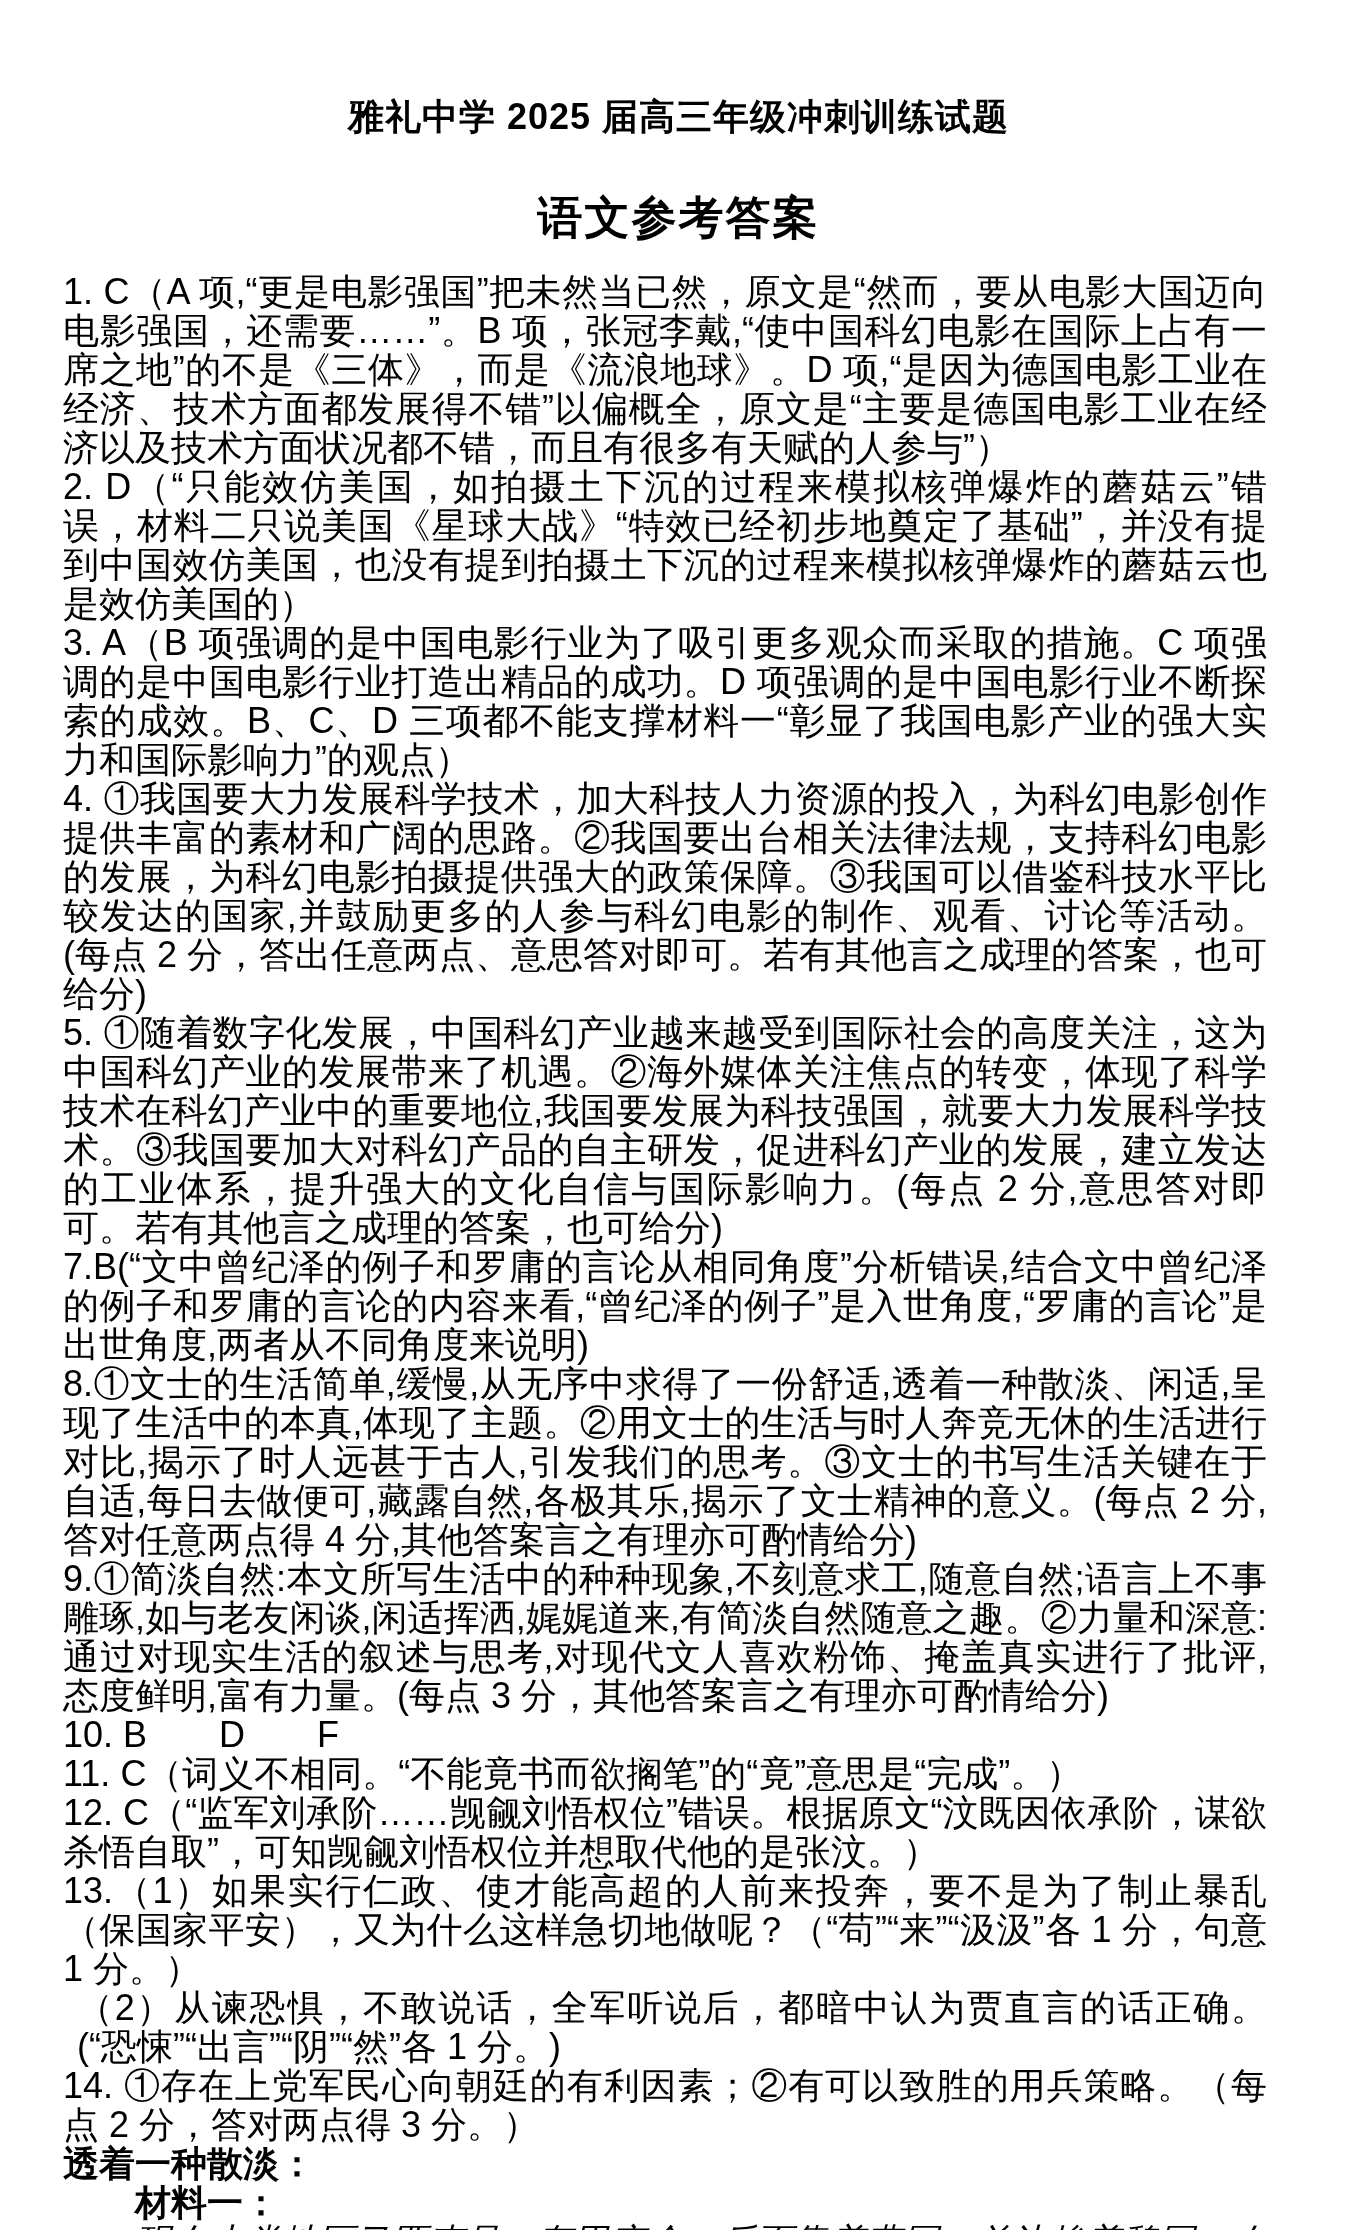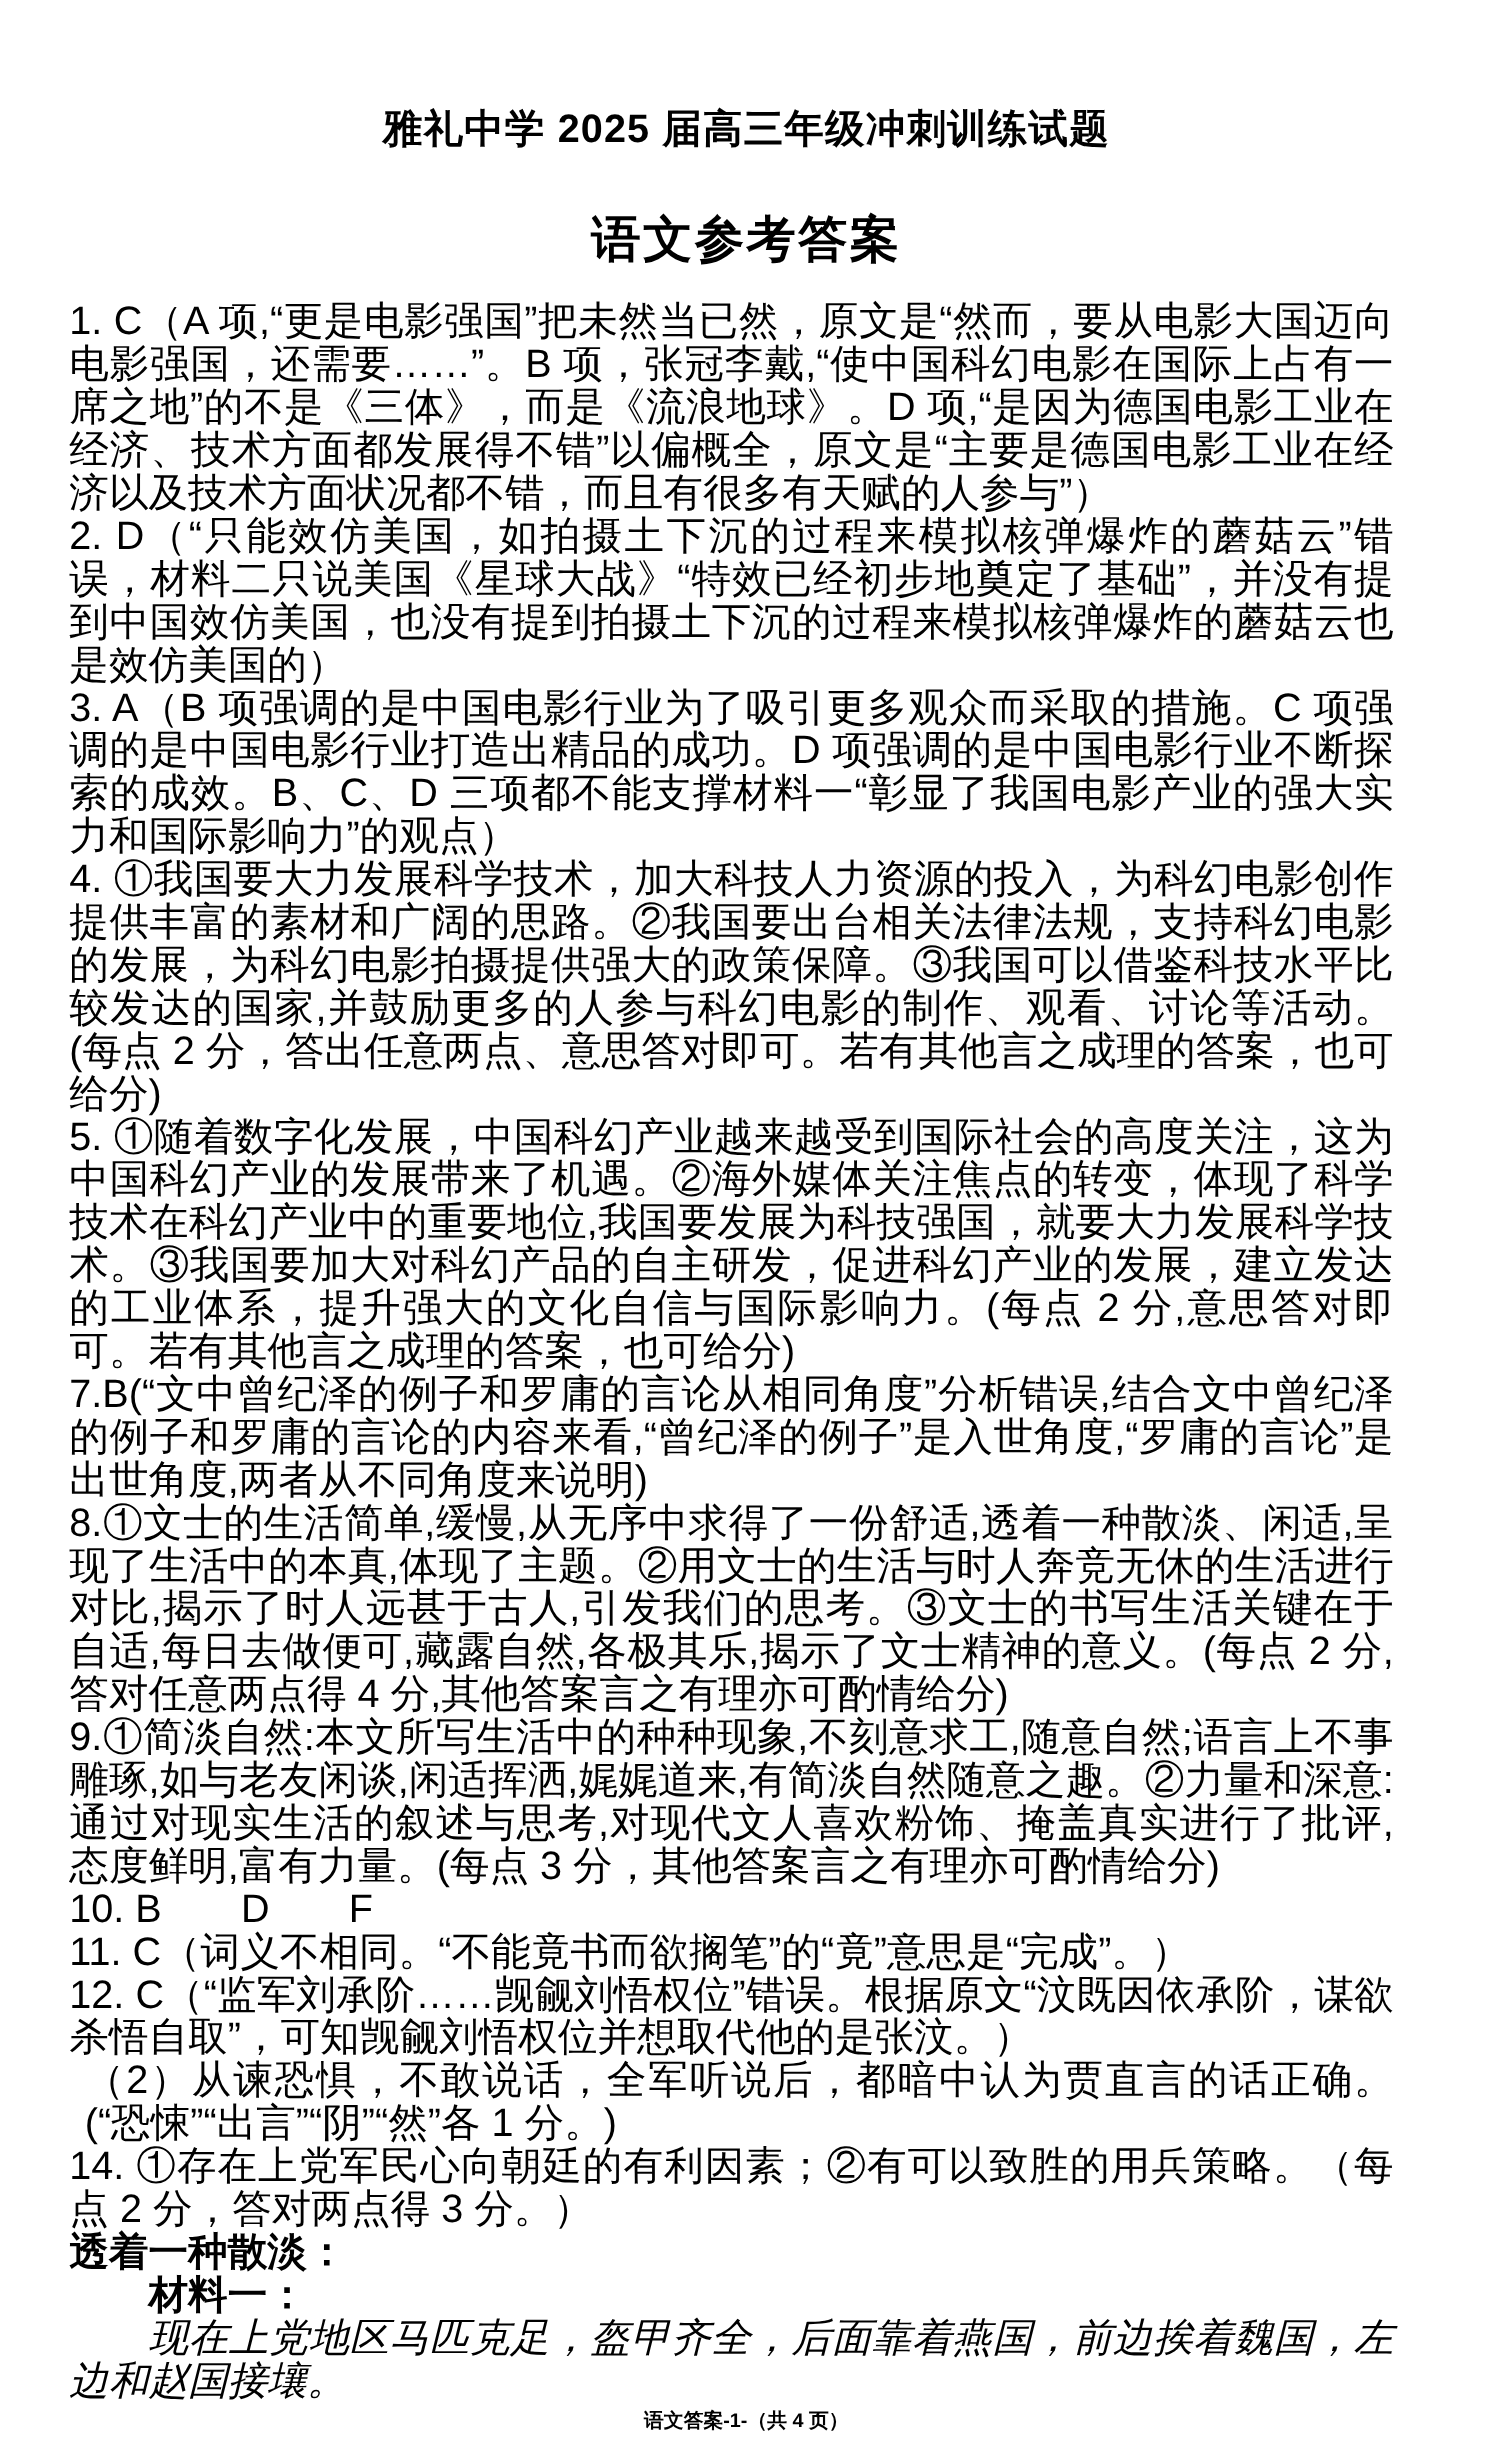--- a/index.html
+++ b/index.html
@@ -61,20 +61,21 @@
     <p class="para">2. D（“只能效仿美国，如拍摄土下沉的过程来模拟核弹爆炸的蘑菇云”错误，材料二只说美国《星球大战》“特效已经初步地奠定了基础”，并没有提到中国效仿美国，也没有提到拍摄土下沉的过程来模拟核弹爆炸的蘑菇云也是效仿美国的）</p>
     <p class="para">3. A（B 项强调的是中国电影行业为了吸引更多观众而采取的措施。C 项强调的是中国电影行业打造出精品的成功。D 项强调的是中国电影行业不断探索的成效。B、C、D 三项都不能支撑材料一“彰显了我国电影产业的强大实力和国际影响力”的观点）</p>
     <p class="para">4. ①我国要大力发展科学技术，加大科技人力资源的投入，为科幻电影创作提供丰富的素材和广阔的思路。②我国要出台相关法律法规，支持科幻电影的发展，为科幻电影拍摄提供强大的政策保障。③我国可以借鉴科技水平比较发达的国家,并鼓励更多的人参与科幻电影的制作、观看、讨论等活动。(每点 2 分，答出任意两点、意思答对即可。若有其他言之成理的答案，也可给分)</p>
     <p class="para">5. ①随着数字化发展，中国科幻产业越来越受到国际社会的高度关注，这为中国科幻产业的发展带来了机遇。②海外媒体关注焦点的转变，体现了科学技术在科幻产业中的重要地位,我国要发展为科技强国，就要大力发展科学技术。③我国要加大对科幻产品的自主研发，促进科幻产业的发展，建立发达的工业体系，提升强大的文化自信与国际影响力。(每点 2 分,意思答对即可。若有其他言之成理的答案，也可给分)</p>
     <p class="para">7.B(“文中曾纪泽的例子和罗庸的言论从相同角度”分析错误,结合文中曾纪泽的例子和罗庸的言论的内容来看,“曾纪泽的例子”是入世角度,“罗庸的言论”是出世角度,两者从不同角度来说明)</p>
     <p class="para">8.①文士的生活简单,缓慢,从无序中求得了一份舒适,透着一种散淡、闲适,呈现了生活中的本真,体现了主题。②用文士的生活与时人奔竞无休的生活进行对比,揭示了时人远甚于古人,引发我们的思考。③文士的书写生活关键在于自适,每日去做便可,藏露自然,各极其乐,揭示了文士精神的意义。(每点 2 分,答对任意两点得 4 分,其他答案言之有理亦可酌情给分)</p>
     <p class="para">9.①简淡自然:本文所写生活中的种种现象,不刻意求工,随意自然;语言上不事雕琢,如与老友闲谈,闲适挥洒,娓娓道来,有简淡自然随意之趣。②力量和深意:通过对现实生活的叙述与思考,对现代文人喜欢粉饰、掩盖真实进行了批评,态度鲜明,富有力量。(每点 3 分，其他答案言之有理亦可酌情给分)</p>
     <p class="para">10. B　　D　　F</p>
     <p class="para">11. C（词义不相同。“不能竟书而欲搁笔”的“竟”意思是“完成”。）</p>
     <p class="para">12. C（“监军刘承阶……觊觎刘悟权位”错误。根据原文“汶既因依承阶，谋欲杀悟自取”，可知觊觎刘悟权位并想取代他的是张汶。）</p>
+    <p class="para">13.（1）如果实行仁政、使才能高超的人前来投奔，要不是为了制止暴乱（保国家平安），又为什么这样急切地做呢？（“苟”“来”“汲汲”各 1 分，句意 1 分。）</p>
     <p class="para indent-half">（2）从谏恐惧，不敢说话，全军听说后，都暗中认为贾直言的话正确。(“恐悚”“出言”“阴”“然”各 1 分。)</p>
     <p class="para">14. ①存在上党军民心向朝廷的有利因素；②有可以致胜的用兵策略。（每点 2 分，答对两点得 3 分。）</p>
 
     <p class="para tr-label">透着一种散淡：</p>
     <p class="para tr-material">材料一：</p>
     <p class="para tr-text">现在上党地区马匹克足，盔甲齐全，后面靠着燕国，前边挨着魏国，左边和赵国接壤。</p>
   </div>
 
   <div class="footer">语文答案-1-（共 4 页）</div>
 </div>

